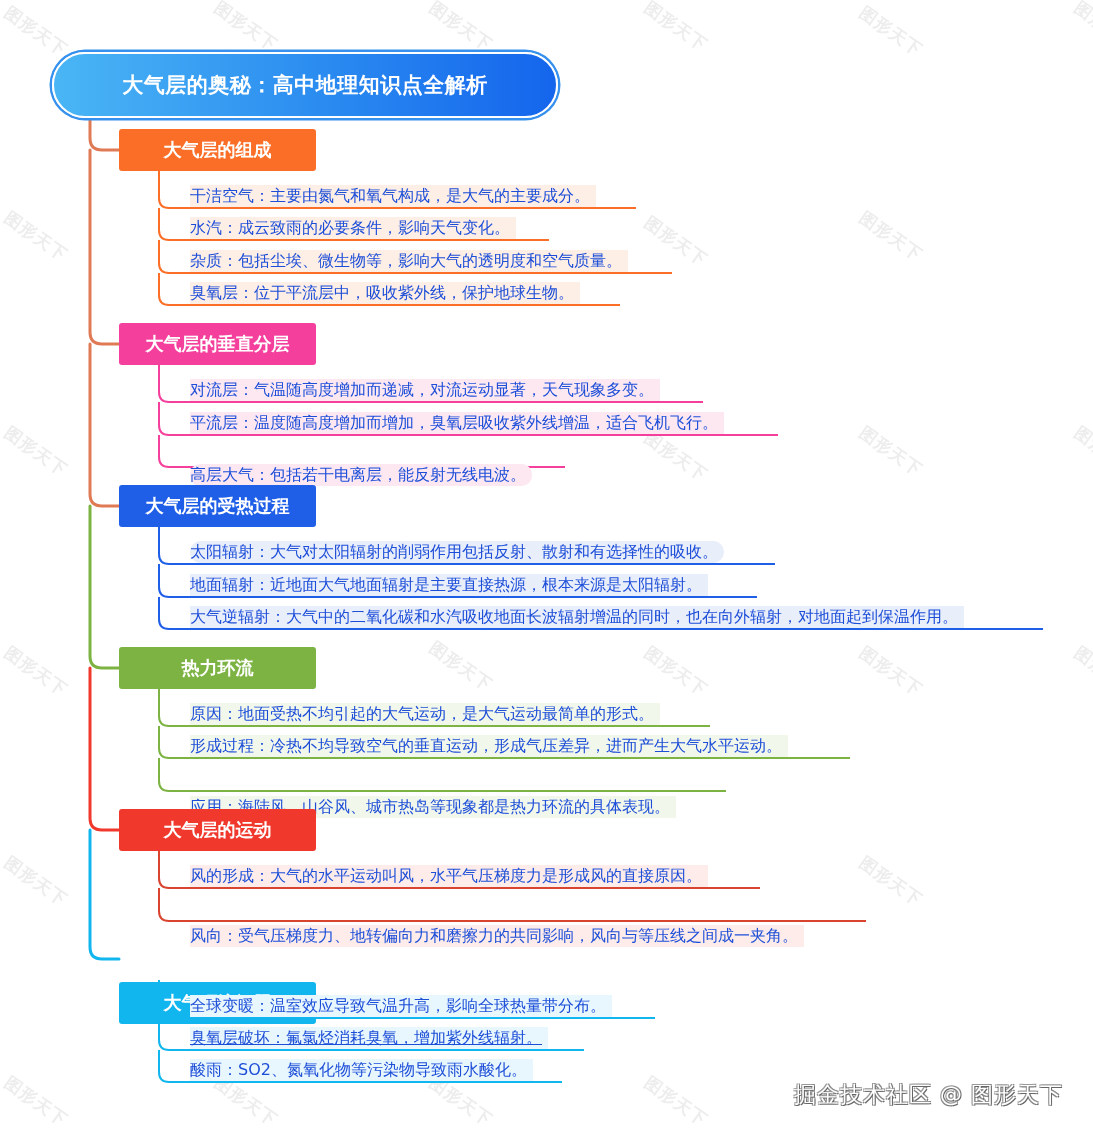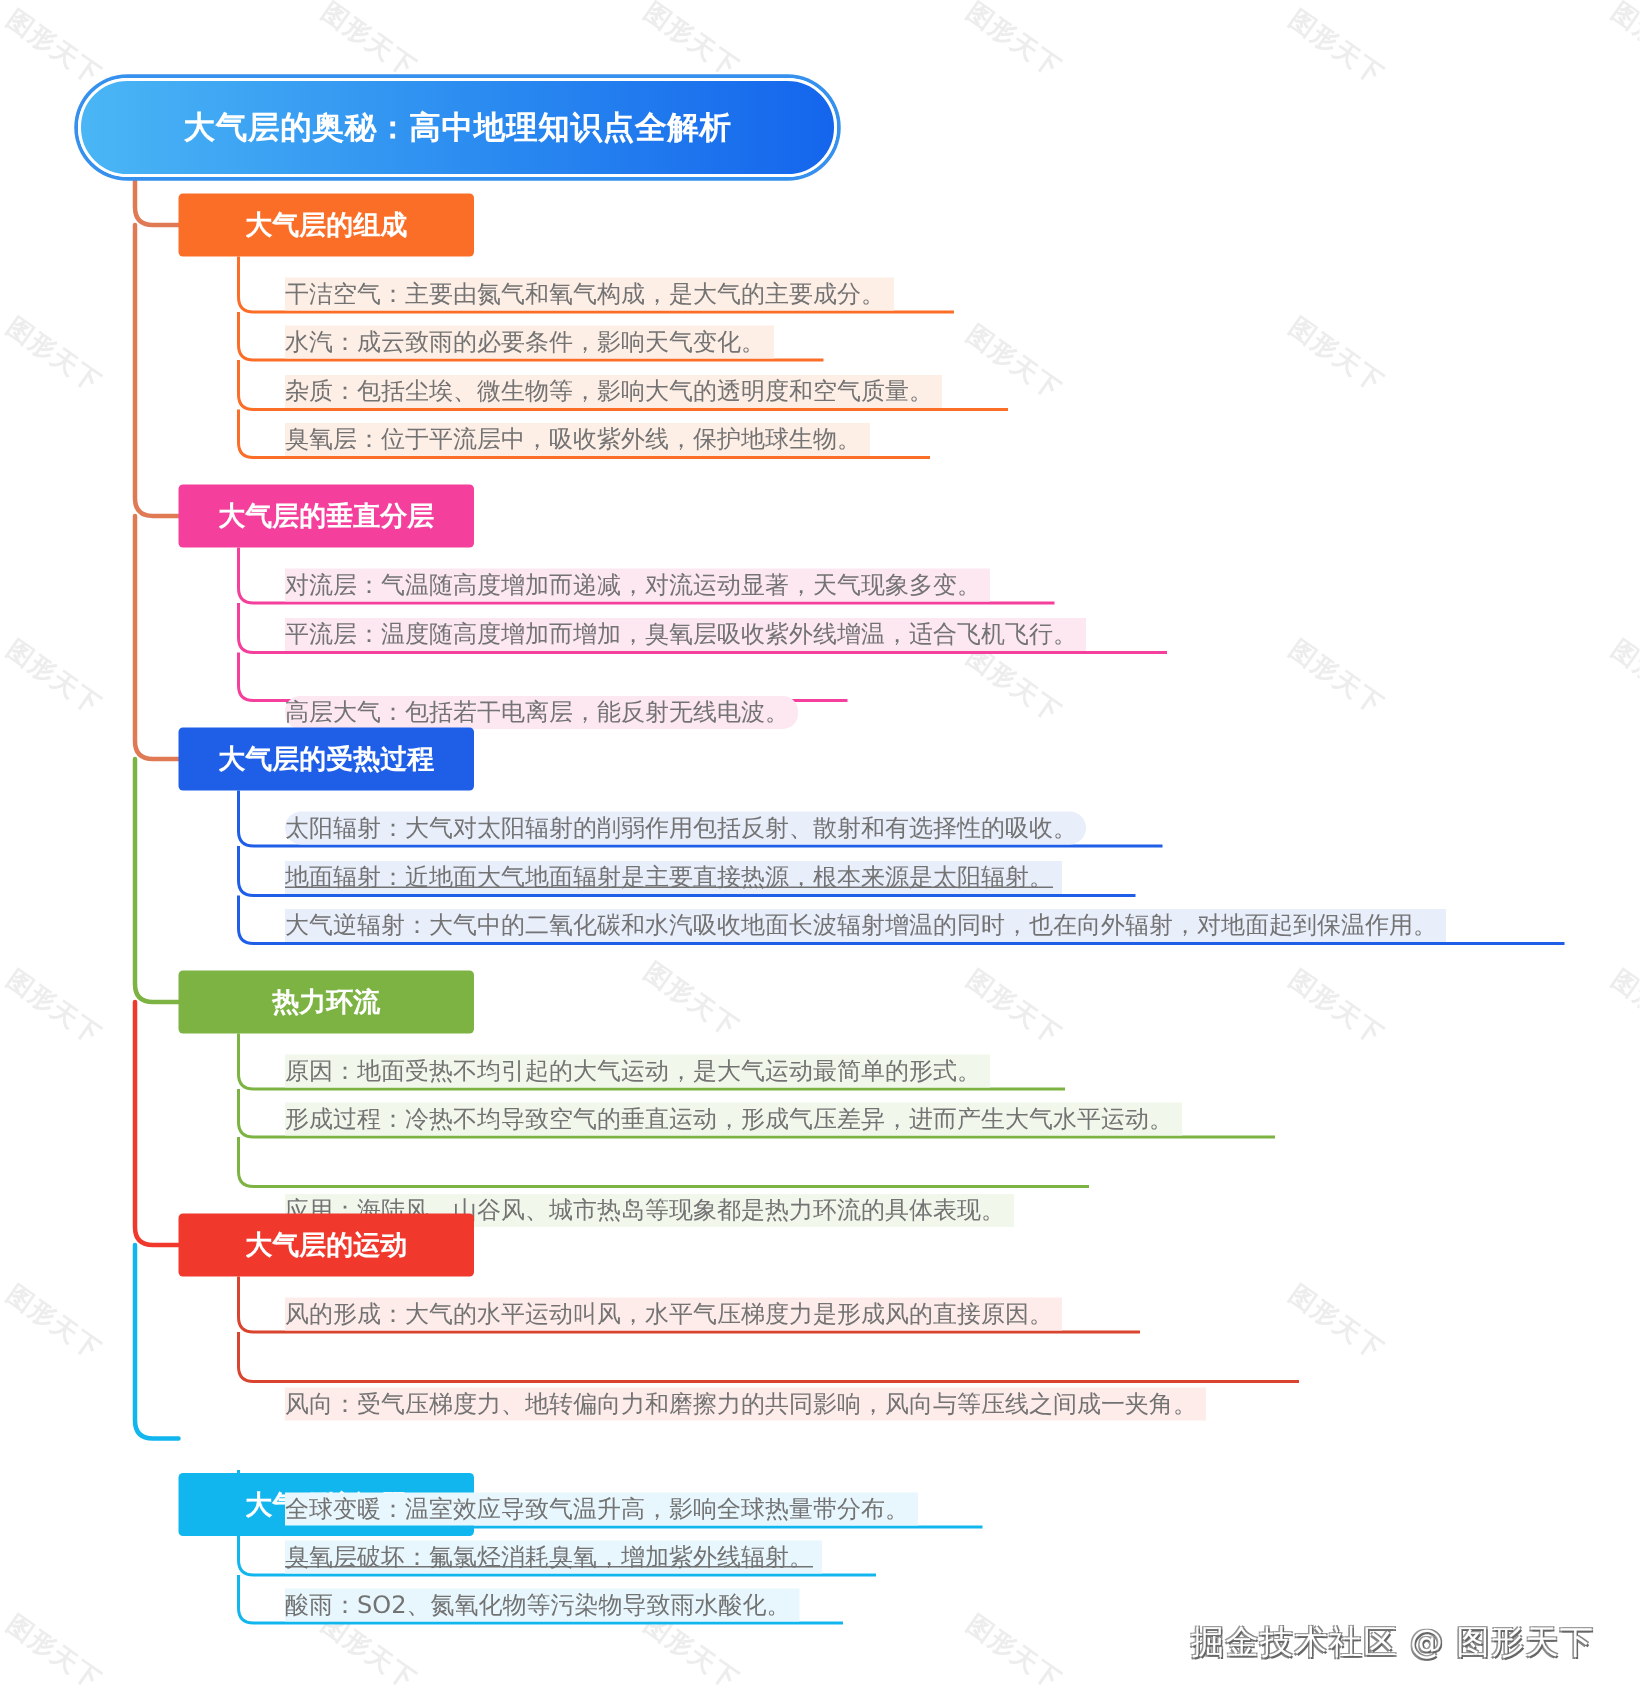--- a/index.html
+++ b/index.html
@@ -22,21 +22,21 @@
     display:flex; align-items:center; justify-content:center;
     color:#ffffff; font-size:21px; font-weight:bold; letter-spacing:0.5px;
   }
   .branch {
     position:absolute; left:119px; width:197px; height:42px; border-radius:3px;
     color:#ffffff; font-size:18px; font-weight:bold;
     display:flex; align-items:center; justify-content:center; box-sizing:border-box;
   }
   .leaf {
     position:absolute; left:190px; height:22px; line-height:22px;
-    font-size:16px; color:#737373; padding-right:6px; white-space:nowrap;
+    font-size:16px; color:#1d4ed8; padding-right:6px; white-space:nowrap;
   }
   .footer {
     position:absolute; right:30px; top:1080px; font-size:22px; color:#ffffff;
     text-shadow:1px 1px 0 #666, -1px -1px 0 #999, 1px -1px 0 #888, -1px 1px 0 #888;
     letter-spacing:1px;
   }
 </style>
 </head>
 <body>
 
@@ -121,21 +121,21 @@
   <span>大气层的垂直分层</span>
 </div>
 <div class="leaf" style="top:379px;background:#fde8f2;"><span>对流层：气温随高度增加而递减，对流运动显著，天气现象多变。</span></div>
 <div class="leaf" style="top:412px;background:#fde8f2;"><span>平流层：温度随高度增加而增加，臭氧层吸收紫外线增温，适合飞机飞行。</span></div>
 <div class="leaf" style="top:464px;background:#fde8f2;border-radius:10px;"><span>高层大气：包括若干电离层，能反射无线电波。</span></div>
 
 <div class="branch" style="top:485px;background:#1f5fe8;">
   <span>大气层的受热过程</span>
 </div>
 <div class="leaf" style="top:541px;background:#e9eefb;border-radius:11px;"><span>太阳辐射：大气对太阳辐射的削弱作用包括反射、散射和有选择性的吸收。</span></div>
-<div class="leaf" style="top:574px;background:#e9eefb;text-decoration:underline;"><span>地面辐射：近地面大气地面辐射是主要直接热源，根本来源是太阳辐射。</span></div>
+<div class="leaf" style="top:574px;background:#e9eefb;"><span>地面辐射：近地面大气地面辐射是主要直接热源，根本来源是太阳辐射。</span></div>
 <div class="leaf" style="top:606px;background:#e9eefb;"><span>大气逆辐射：大气中的二氧化碳和水汽吸收地面长波辐射增温的同时，也在向外辐射，对地面起到保温作用。</span></div>
 
 <div class="branch" style="top:647px;background:#7cb342;">
   <span>热力环流</span>
 </div>
 <div class="leaf" style="top:703px;background:#f2f7ec;"><span>原因：地面受热不均引起的大气运动，是大气运动最简单的形式。</span></div>
 <div class="leaf" style="top:735px;background:#f2f7ec;"><span>形成过程：冷热不均导致空气的垂直运动，形成气压差异，进而产生大气水平运动。</span></div>
 <div class="leaf" style="top:796px;background:#f2f7ec;"><span>应用：海陆风、山谷风、城市热岛等现象都是热力环流的具体表现。</span></div>
 
 <div class="branch" style="top:809px;background:#f0382d;">

